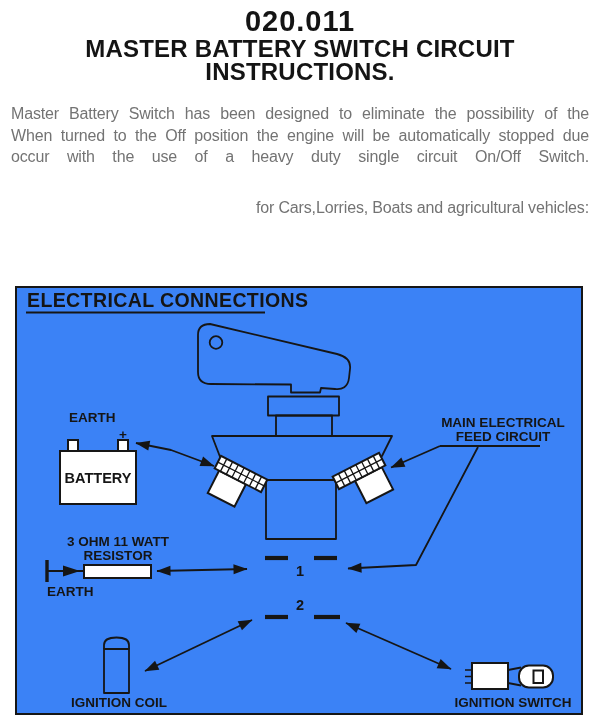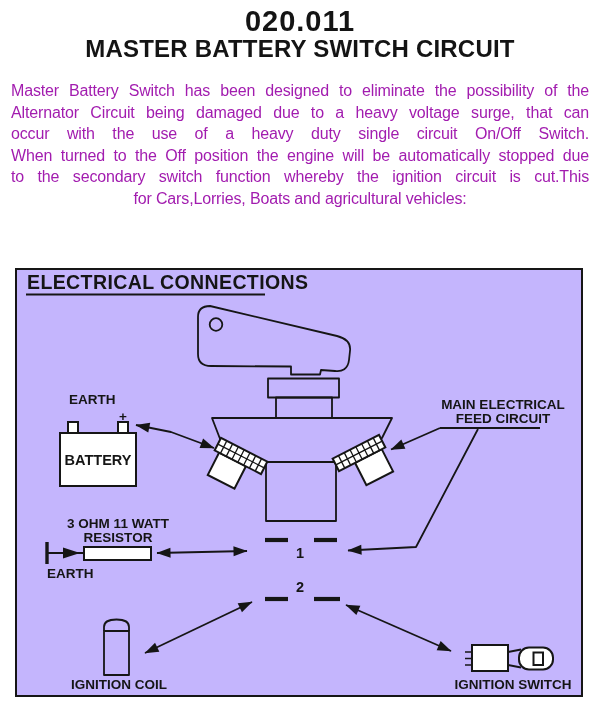--- a/index.html
+++ b/index.html
@@ -6,28 +6,28 @@
   .page {
     position:relative; width:600px; height:725px; background:#ffffff;
     font-family:"Liberation Sans", sans-serif; color:#141414; overflow:hidden;
   }
   .doc-header { text-align:center; padding-top:6px; }
   .code  { font-size:29px; font-weight:700; letter-spacing:1px; line-height:31px; }
   .doc-title { font-size:24px; font-weight:700; line-height:23px; letter-spacing:0.2px; }
 
   .intro {
     margin-top:20px; padding:0 11px;
-    font-size:16px; line-height:21.5px; letter-spacing:-0.15px; color:#a21caf;
+    font-size:16px; line-height:21.5px; letter-spacing:-0.15px; color:#737373;
   }
   .intro-line { text-align:justify; text-align-last:justify; }
-  .intro-line.last { text-align:center; text-align-last:auto; }
+  .intro-line.last { text-align:right; text-align-last:auto;margin-top:29px; }
 
   .diagram {
-    position:absolute; left:15px; top:268px;
-    width:564px; height:425px; border:2.6px solid #161616; background:#c4b5fd;
+    position:absolute; left:15px; top:286px;
+    width:564px; height:425px; border:2.6px solid #161616; background:#3b82f6;
   }
   svg { display:block; }
 
   .ln   { fill:none; stroke:#161616; stroke-width:1.8px; stroke-linejoin:round; }
   .w2   { stroke-width:2.2px; }
   .w3   { stroke-width:3.4px; }
   .thin { fill:none; stroke:#161616; stroke-width:1.3px; }
   .bx   { fill:#ffffff; stroke:#161616; stroke-width:2px; }
   .dash line { stroke:#161616; stroke-width:4.2px; }
 
@@ -38,28 +38,27 @@
   .mid { text-anchor:middle; }
 </style>
 </head>
 <body>
 
 <div class="page">
 
   <header class="doc-header">
     <div class="code">020.011</div>
     <div class="doc-title">MASTER BATTERY SWITCH CIRCUIT</div>
+    <div class="doc-title">INSTRUCTIONS.</div>
   </header>
 
   <div class="intro">
     <div class="intro-line">Master Battery Switch has been designed to eliminate the possibility of the</div>
-    <div class="intro-line">Alternator Circuit being damaged due to a heavy voltage surge, that can</div>
+    <div class="intro-line">When turned to the Off position the engine will be automatically stopped due</div>
     <div class="intro-line">occur with the use of a heavy duty single circuit On/Off Switch.</div>
-    <div class="intro-line">When turned to the Off position the engine will be automatically stopped due</div>
-    <div class="intro-line">to the secondary switch function whereby the ignition circuit is cut.This</div>
     <div class="intro-line last">for Cars,Lorries, Boats and agricultural vehicles:</div>
   </div>
 
   <div class="diagram">
     <svg width="564" height="425" viewBox="18 289 564 425">
       <defs>
         <marker id="ah" markerUnits="userSpaceOnUse" markerWidth="16" markerHeight="12" refX="14.5" refY="6" orient="auto-start-reverse">
           <path d="M1,1 L15,6 L1,11 Z" fill="#151515"></path>
         </marker>
       </defs>

